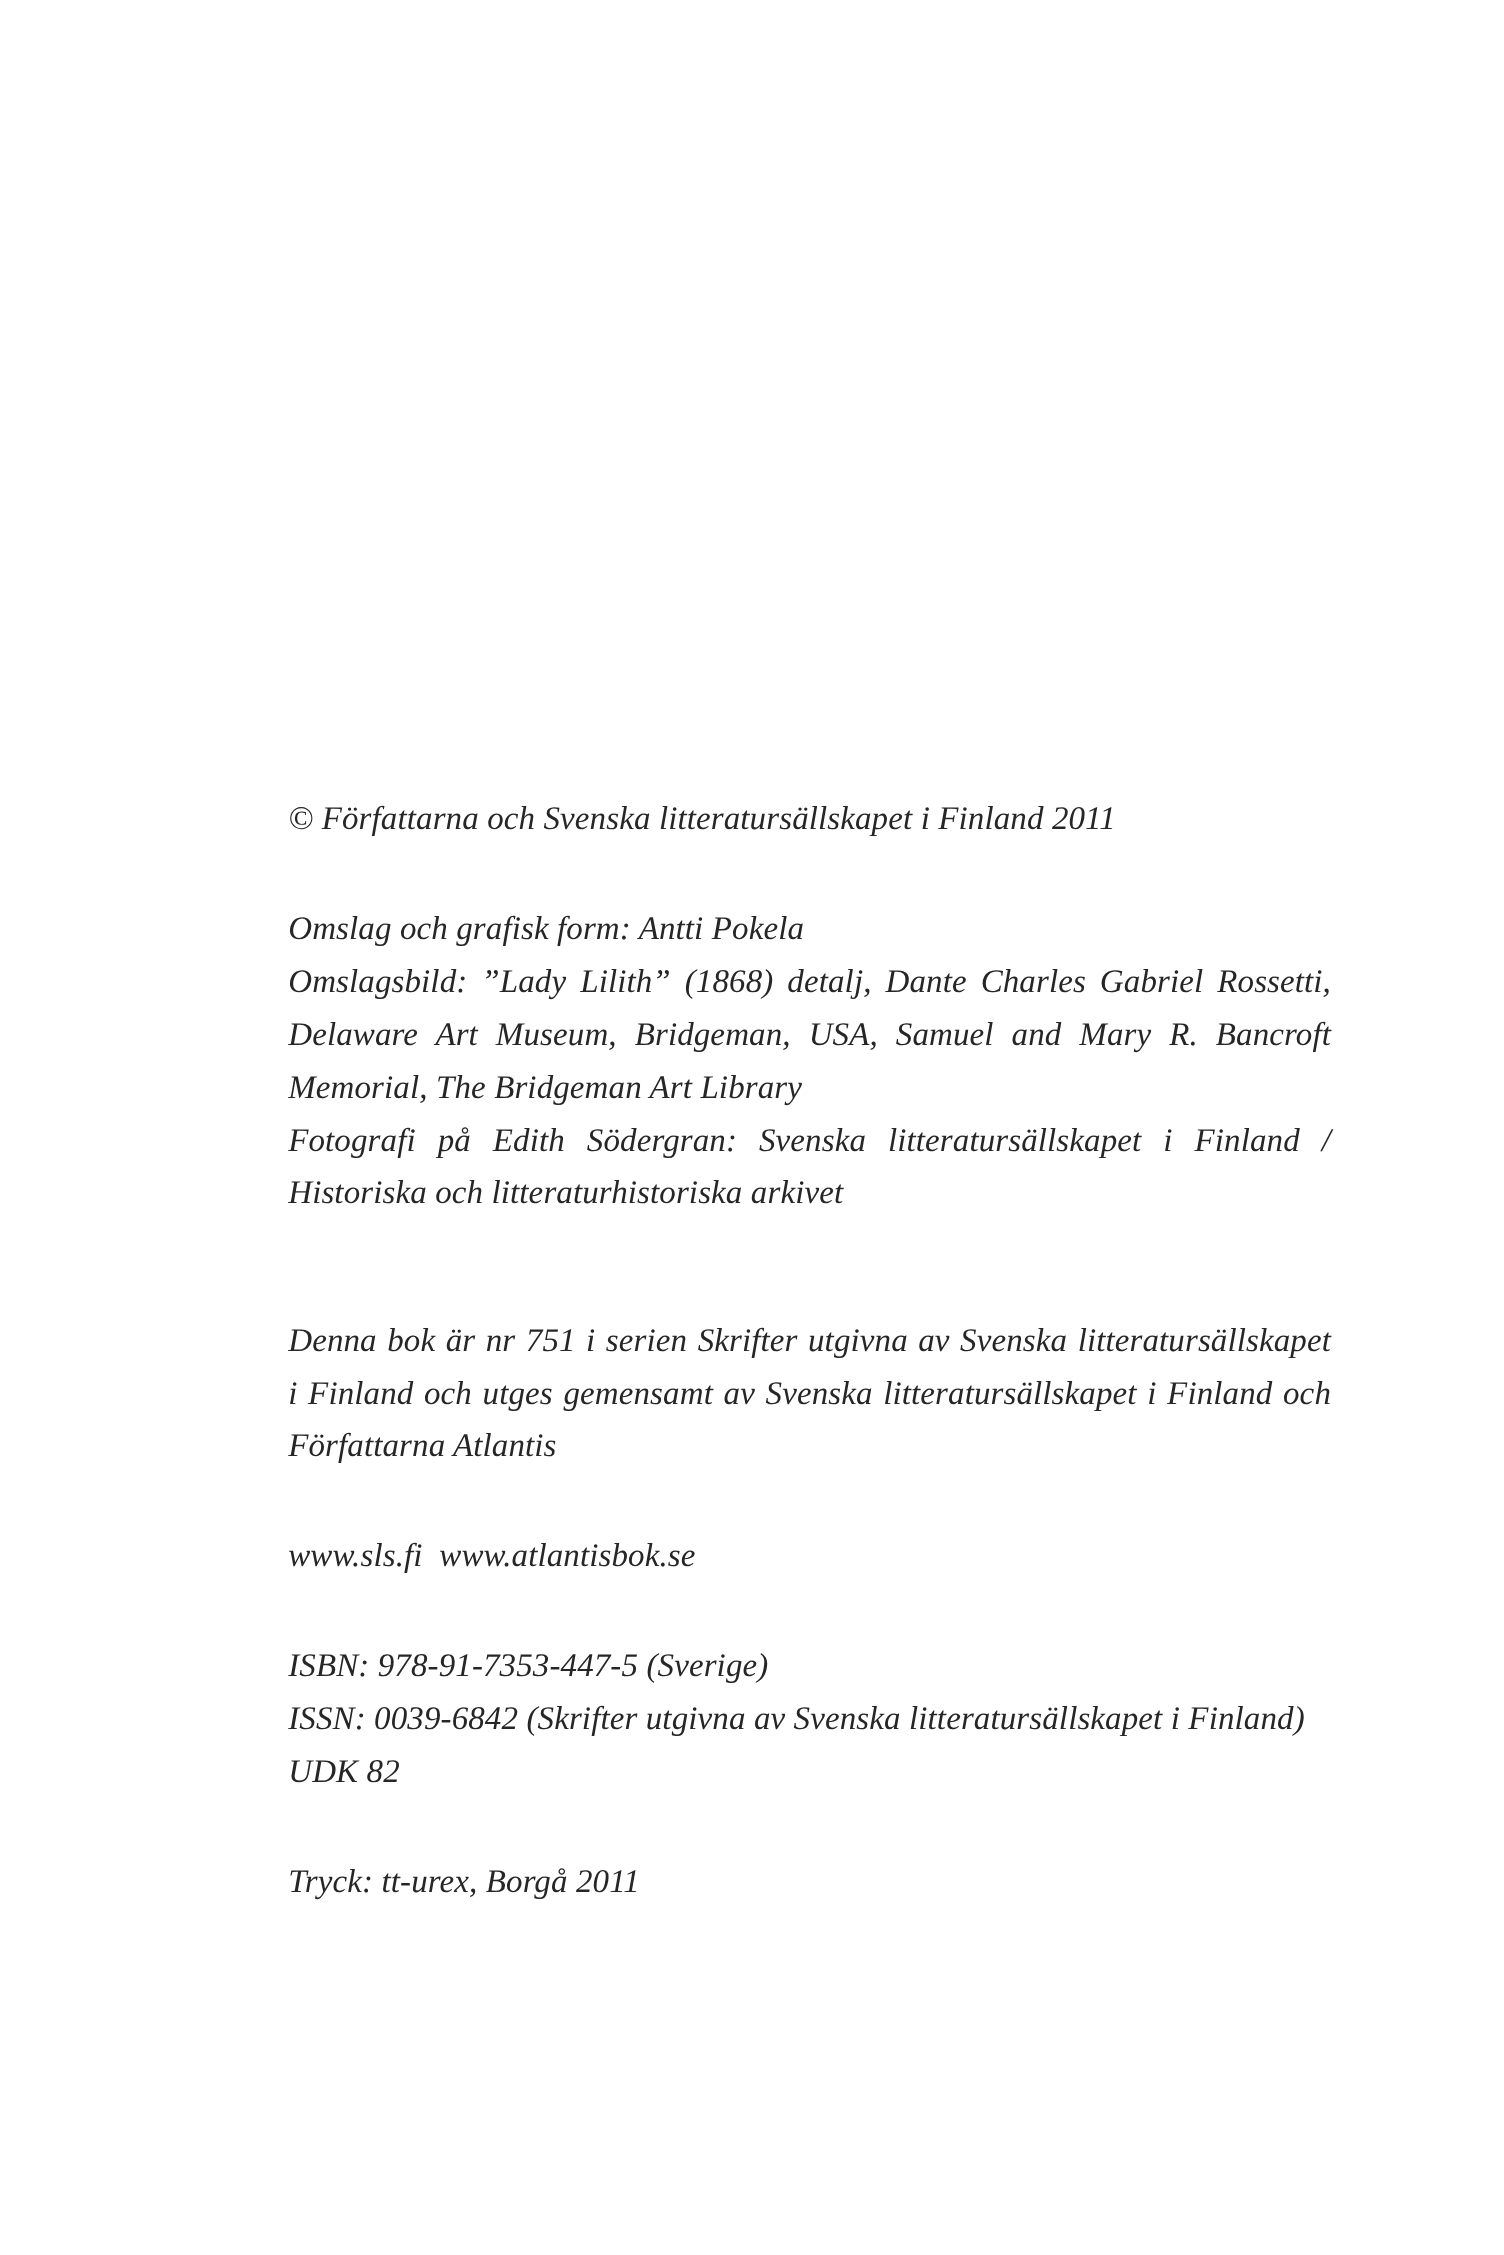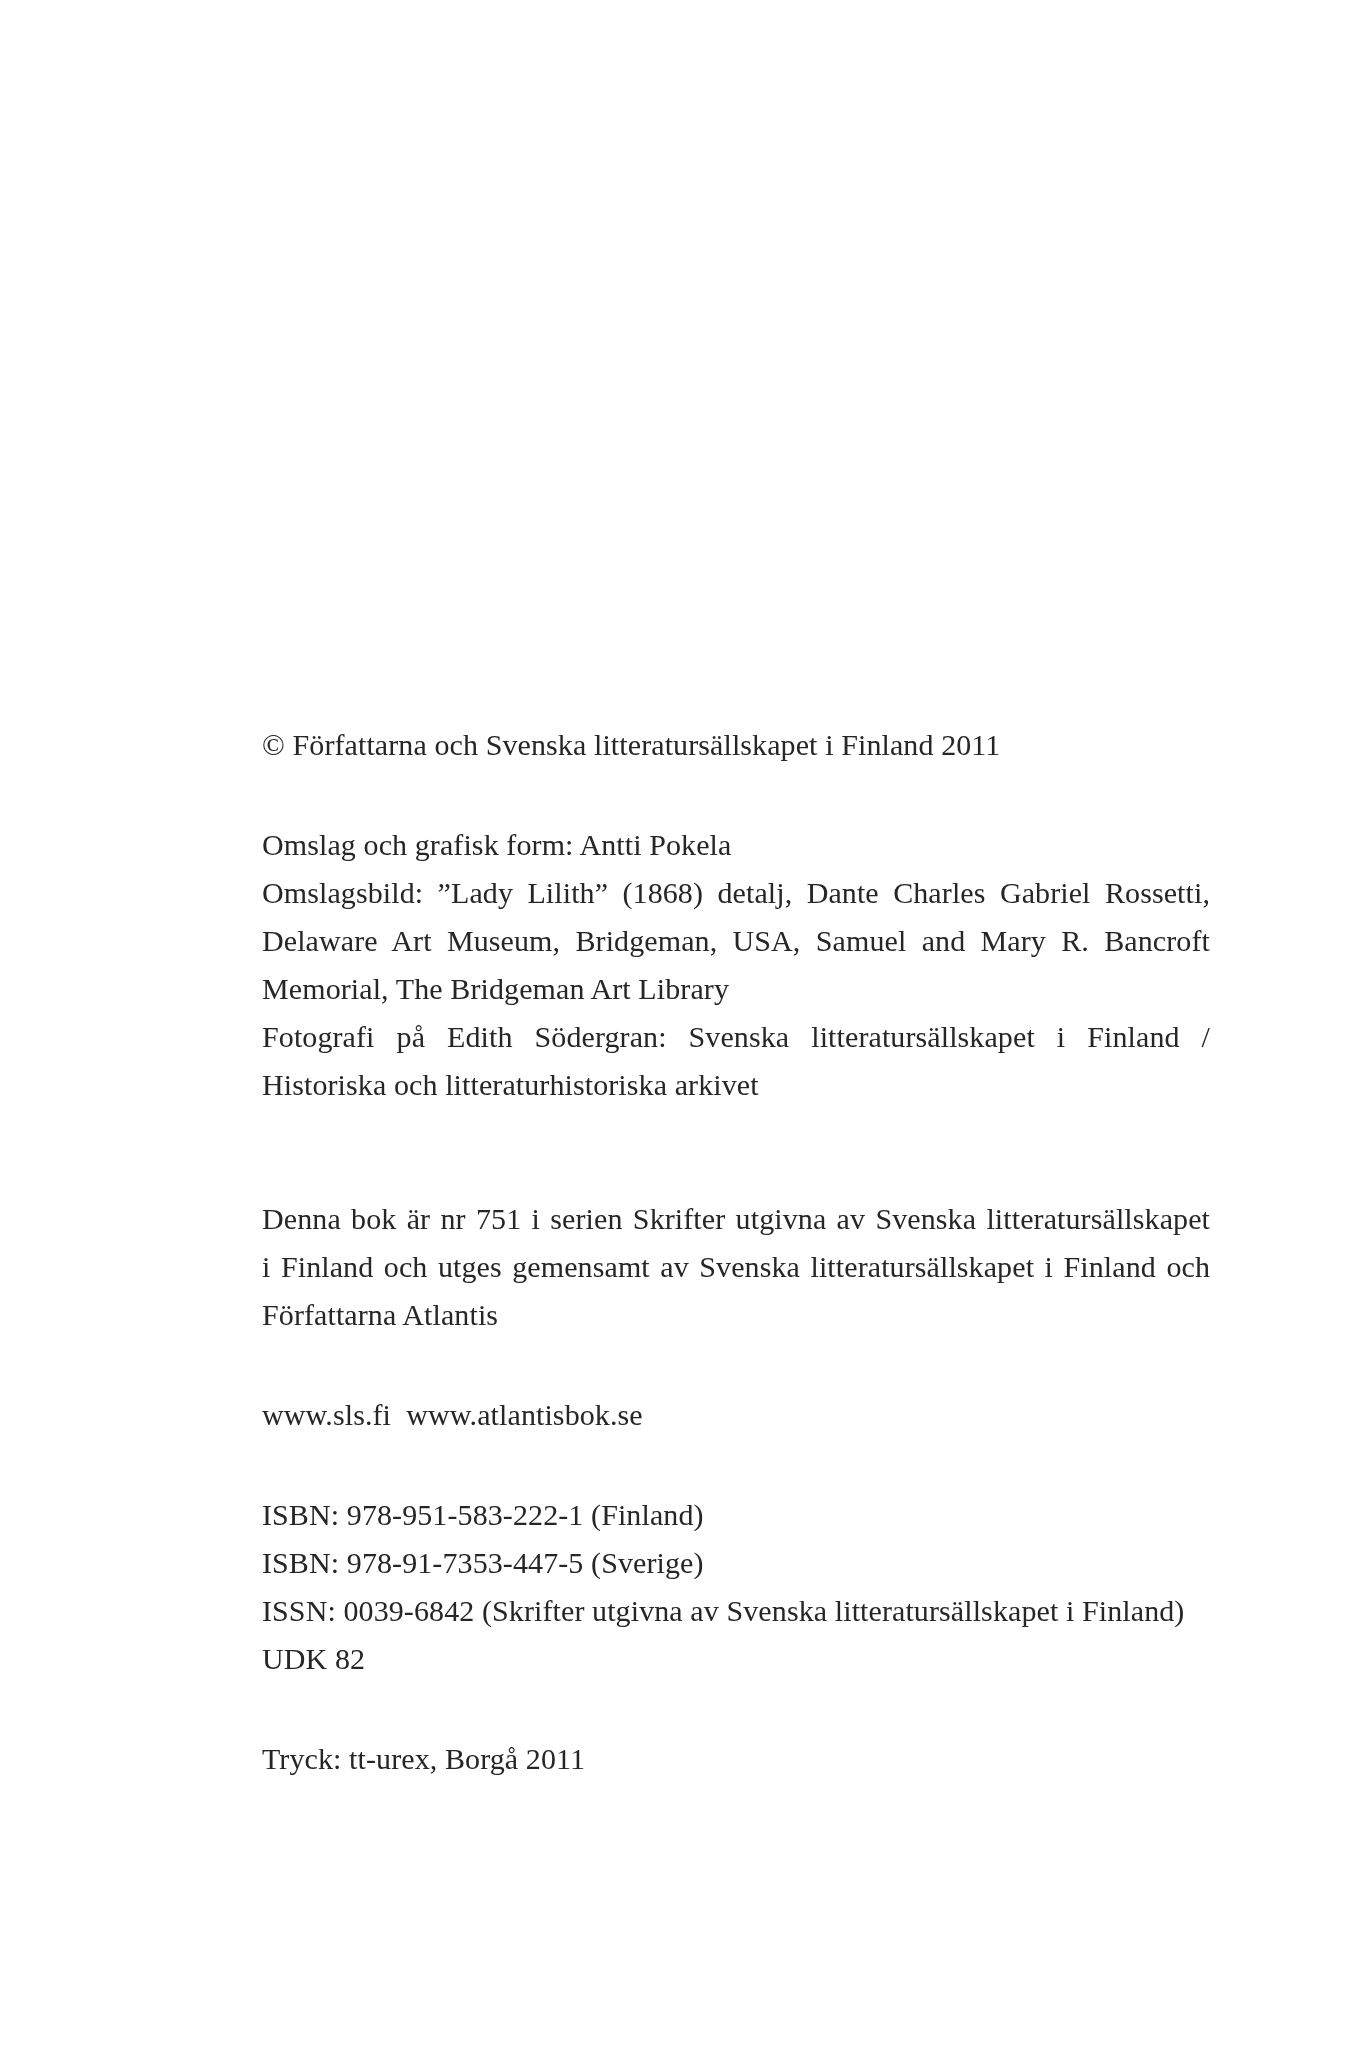--- a/index.html
+++ b/index.html
@@ -10,20 +10,21 @@
     position: relative;
     width: 1367px;
     height: 2050px;
     background: var(--page-bg, #ffffff);
     color: var(--page-fg, #262626);
     font-family: "Liberation Serif", "DejaVu Serif", serif;
     font-size: 30px;
     line-height: 48px;
     letter-spacing: 0.1px;
     overflow: hidden;
+    font-style: italic;
   }
   .text-block {
     position: absolute;
     left: 262px;
     top: 721px;
     width: 948px;
   }
   .para {
     margin: 0 0 52px 0;
   }
@@ -66,21 +67,20 @@
       <div class="line just">Denna bok är nr 751 i serien Skrifter utgivna av Svenska litteratursällskapet</div>
       <div class="line just">i Finland och utges gemensamt av Svenska litteratursällskapet i Finland och</div>
       <div class="line">Författarna Atlantis</div>
     </div>
 
     <div class="para">
       <div class="line keepspaces">www.sls.fi  www.atlantisbok.se</div>
     </div>
 
     <div class="para">
-      <div class="line">ISBN: 978-951-583-222-1 (Finland)</div>
       <div class="line">ISBN: 978-91-7353-447-5 (Sverige)</div>
       <div class="line">ISSN: 0039-6842 (Skrifter utgivna av Svenska litteratursällskapet i Finland)</div>
       <div class="line">UDK 82</div>
     </div>
 
     <div class="para">
       <div class="line">Tryck: tt-urex, Borgå 2011</div>
     </div>
 
   </div>

